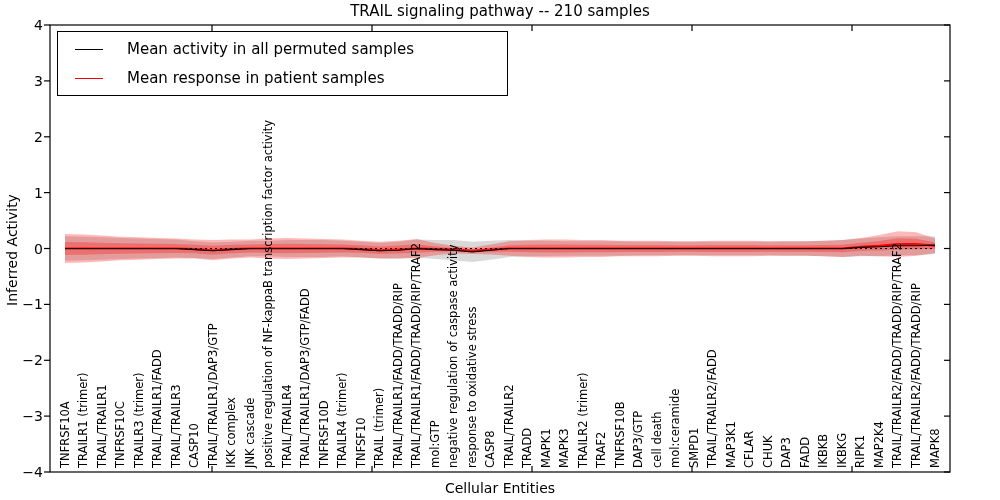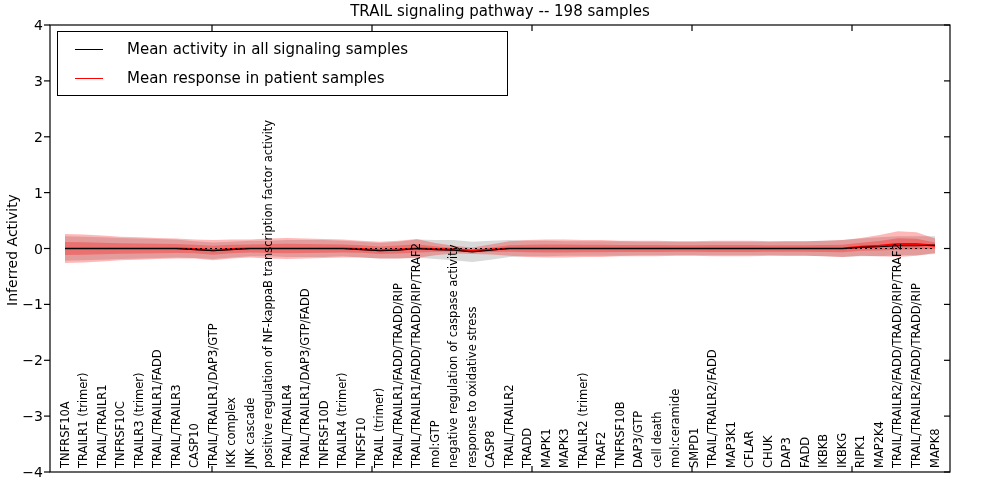--- a/index.html
+++ b/index.html
@@ -71,24 +71,25 @@
       <line x1="372" y1="25" x2="372" y2="31" stroke="#000" stroke-width="1.2"></line>
       <line x1="372" y1="466" x2="372" y2="472" stroke="#000" stroke-width="1.2"></line>
       <line x1="532" y1="25" x2="532" y2="31" stroke="#000" stroke-width="1.2"></line>
       <line x1="532" y1="466" x2="532" y2="472" stroke="#000" stroke-width="1.2"></line>
       <line x1="692" y1="25" x2="692" y2="31" stroke="#000" stroke-width="1.2"></line>
       <line x1="692" y1="466" x2="692" y2="472" stroke="#000" stroke-width="1.2"></line>
       <line x1="852" y1="25" x2="852" y2="31" stroke="#000" stroke-width="1.2"></line>
       <line x1="852" y1="466" x2="852" y2="472" stroke="#000" stroke-width="1.2"></line>
     </svg>
 
-  <div class="title">TRAIL signaling pathway -- 198 samples</div>
+  <div class="title">TRAIL signaling pathway -- 210 samples</div>
 
   <div class="ylabel">Inferred Activity</div>
 
+  <div class="xlabel">Cellular Entities</div>
 
   <div id="yticks">
       <div class="ytick" style="top: 18px;">4</div>
       <div class="ytick" style="top: 73.875px;">3</div>
       <div class="ytick" style="top: 129.75px;">2</div>
       <div class="ytick" style="top: 185.625px;">1</div>
       <div class="ytick" style="top: 241.5px;">0</div>
       <div class="ytick" style="top: 297.375px;">−1</div>
       <div class="ytick" style="top: 353.25px;">−2</div>
       <div class="ytick" style="top: 409.125px;">−3</div>
@@ -142,21 +143,21 @@
       <div class="xtick" style="left: 854.457px; top: 468px;">RIPK1</div>
       <div class="xtick" style="left: 872.968px; top: 468px;">MAP2K4</div>
       <div class="xtick" style="left: 891.479px; top: 468px;">TRAIL/TRAILR2/FADD/TRADD/RIP/TRAF2</div>
       <div class="xtick" style="left: 909.989px; top: 468px;">TRAIL/TRAILR2/FADD/TRADD/RIP</div>
       <div class="xtick" style="left: 928.5px; top: 468px;">MAPK8</div>
     </div>
 
   <div class="legend">
     <div class="legend-row">
       <div class="legend-swatch" id="swatch-0" style="border-top-color: rgb(0, 0, 0);"></div>
-      <div class="legend-label">Mean activity in all signaling samples</div>
+      <div class="legend-label">Mean activity in all permuted samples</div>
     </div>
     <div class="legend-row">
       <div class="legend-swatch" id="swatch-1" style="border-top-color: rgb(255, 0, 0);"></div>
       <div class="legend-label">Mean response in patient samples</div>
     </div>
   </div>
 
 </div>
 
 </body></html>

